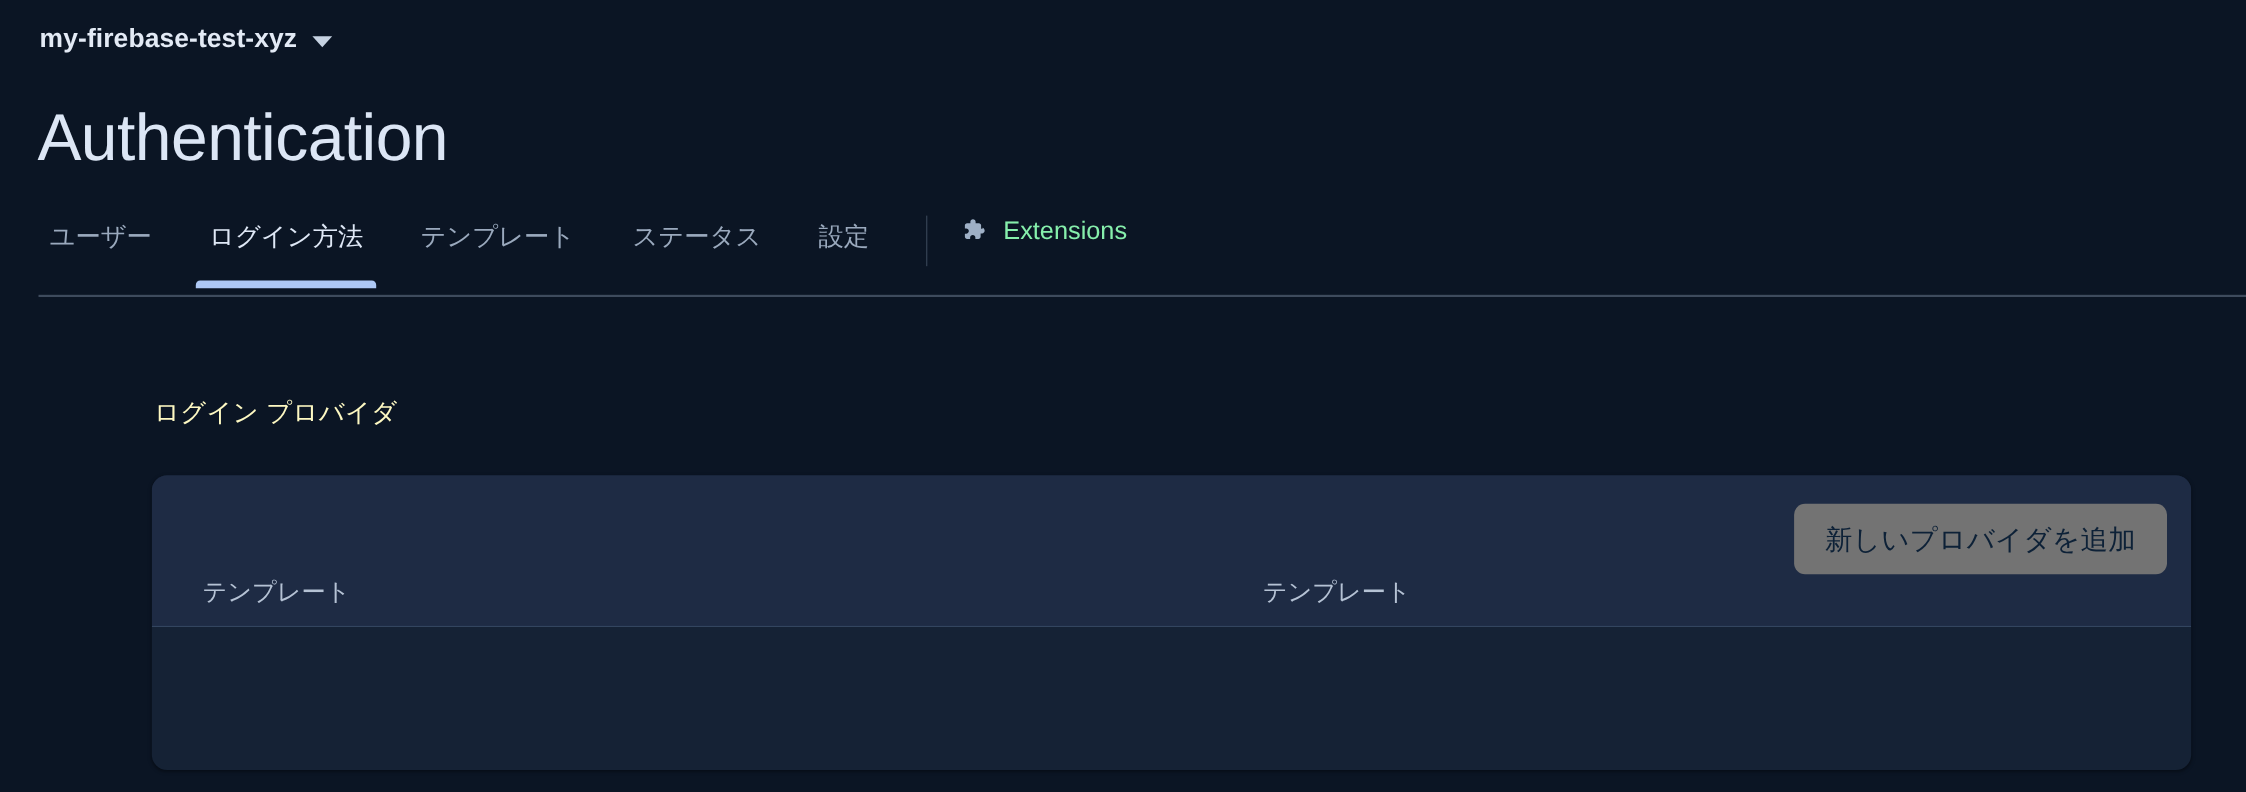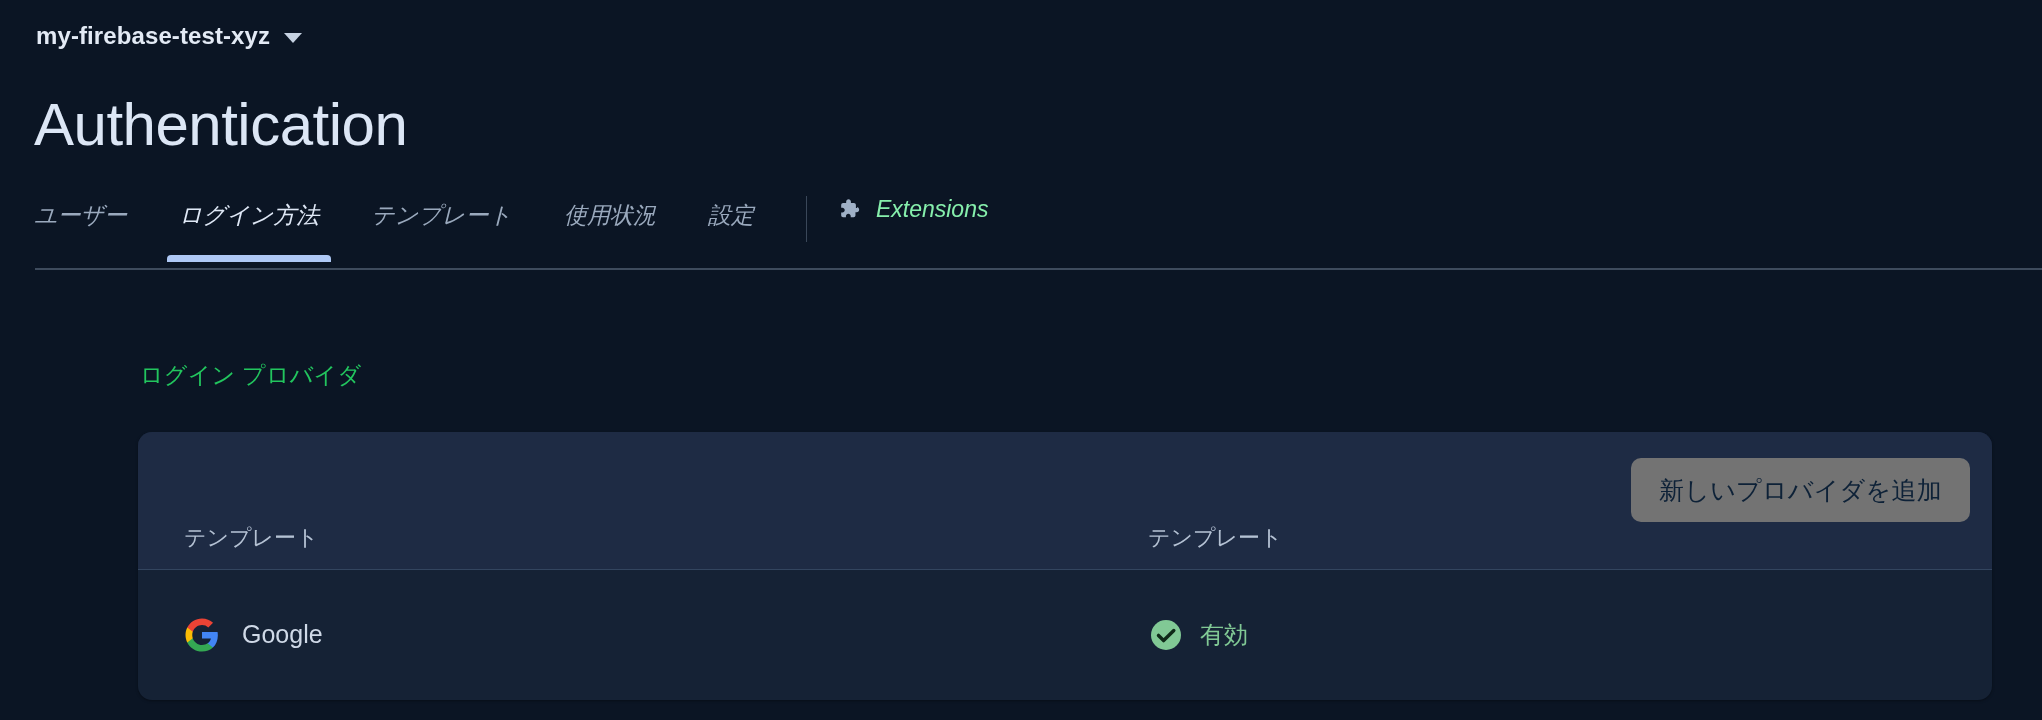--- a/index.html
+++ b/index.html
@@ -69,22 +69,21 @@
     top: 196px;
     width: 2042px;
     height: 72px;
     display: flex;
     align-items: flex-start;
   }
   .tabs {
     display: flex;
     align-items: stretch;
     height: 72px;
-    margin-left: 34px;
-    font-style: italic;
+    margin-left: 45px;
   }
   .tab {
     position: relative;
     display: flex;
     align-items: flex-start;
     padding: 4px 26px 0 26px;
     font-size: 23px;
     color: #9aa9bd;
     cursor: pointer;
     height: 72px;
@@ -134,21 +133,21 @@
     height: 2px;
     background: #3e4b5d;
   }
 
   
   .section-label {
     position: absolute;
     left: 140px;
     top: 360px;
     font-size: 23px;
-    color: #22c55e;
+    color: #fef9c3;
     letter-spacing: 0.3px;
   }
 
   
   .card {
     position: absolute;
     left: 138px;
     top: 432px;
     width: 1854px;
     height: 268px;
@@ -233,21 +232,21 @@
     <span class="caret-down"></span>
   </div>
 
   <h1 class="page-title">Authentication</h1>
 
   <div class="tab-bar">
     <div class="tabs">
       <div class="tab">ユーザー</div>
       <div class="tab active">ログイン方法</div>
       <div class="tab">テンプレート</div>
-      <div class="tab">使用状況</div>
+      <div class="tab">ステータス</div>
       <div class="tab">設定</div>
       <div class="tab-sep"></div>
       <div class="ext-tab">
         <svg class="ext-icon" viewBox="0 0 24 24" aria-hidden="true">
           <path fill="#9fb0c6" d="M20.5 11h-1.2V8.2c0-1-.8-1.8-1.8-1.8h-2.8V5.2c0-1.2-1-2.2-2.2-2.2S10.3 4 10.3 5.2v1.2H7.5c-1 0-1.8.8-1.8 1.8v2.6h1.1c1.2 0 2.2 1 2.2 2.2s-1 2.2-2.2 2.2H5.7v2.6c0 1 .8 1.8 1.8 1.8h2.6v-1.1c0-1.2 1-2.2 2.2-2.2s2.2 1 2.2 2.2v1.1h2.6c1 0 1.8-.8 1.8-1.8v-2.8h1.2c1.2 0 2.2-1 2.2-2.2s-.9-2.6-1.8-2.6z"></path>
         </svg>
         <span>Extensions</span>
       </div>
     </div>
   </div>
@@ -259,33 +258,15 @@
 
     <div class="card-head">
       <button class="add-provider-btn">新しいプロバイダを追加</button>
 
       <div class="col-headers">
         <div class="col-provider">テンプレート</div>
         <div class="col-status">テンプレート</div>
       </div>
     </div>
 
-    <div class="row">
-      <div class="cell-provider">
-        <svg class="provider-icon" viewBox="0 0 48 48" aria-hidden="true">
-          <path fill="#4285F4" d="M45.12 24.5c0-1.56-.14-3.06-.4-4.5H24v8.51h11.84c-.51 2.75-2.06 5.08-4.39 6.64v5.52h7.11c4.16-3.83 6.56-9.47 6.56-16.17z"></path>
-          <path fill="#34A853" d="M24 46c5.94 0 10.92-1.97 14.56-5.33l-7.11-5.52c-1.97 1.32-4.49 2.1-7.45 2.1-5.73 0-10.58-3.87-12.31-9.07H4.34v5.7C7.96 41.07 15.4 46 24 46z"></path>
-          <path fill="#FBBC05" d="M11.69 28.18c-.44-1.32-.69-2.73-.69-4.18s.25-2.86.69-4.18v-5.7H4.34C2.85 17.09 2 20.45 2 24s.85 6.91 2.34 9.88l7.35-5.7z"></path>
-          <path fill="#EA4335" d="M24 10.75c3.23 0 6.13 1.11 8.41 3.29l6.31-6.31C34.91 4.18 29.93 2 24 2 15.4 2 7.96 6.93 4.34 14.12l7.35 5.7c1.73-5.2 6.58-9.07 12.31-9.07z"></path>
-        </svg>
-        <span class="provider-name">Google</span>
-      </div>
-      <div class="cell-status">
-        <svg class="status-icon" viewBox="0 0 24 24" aria-hidden="true">
-          <circle cx="12" cy="12" r="10" fill="#81c995"></circle>
-          <path d="M7 12.3l3.4 3.4L17.2 9" fill="none" stroke="#0f2a18" stroke-width="2.3" stroke-linecap="round" stroke-linejoin="round"></path>
-        </svg>
-        <span class="status-text">有効</span>
-      </div>
-    </div>
 
   </div>
 </div>
 
 </body></html>

